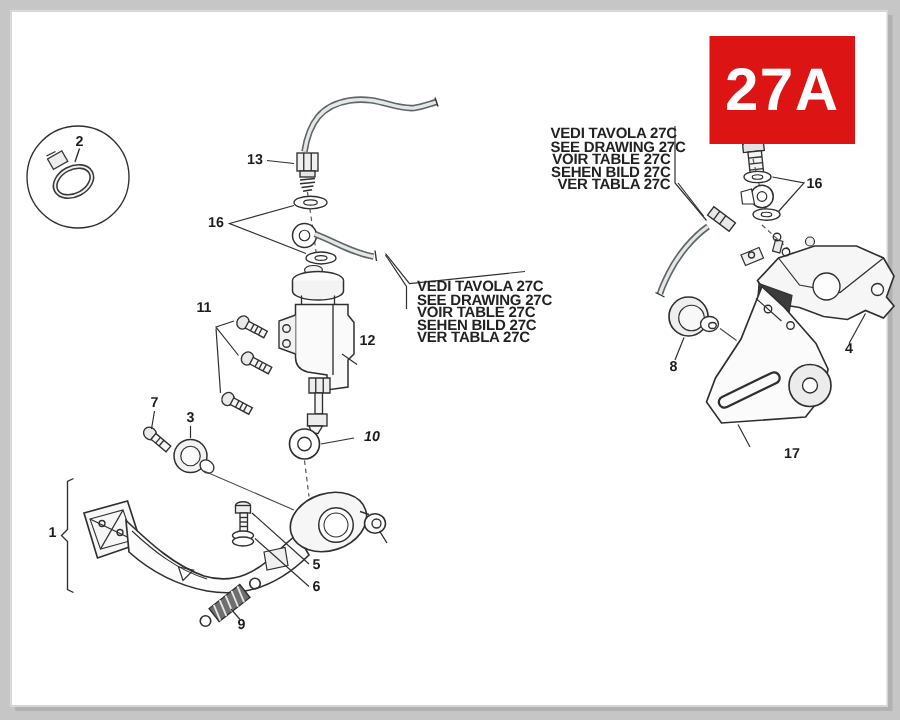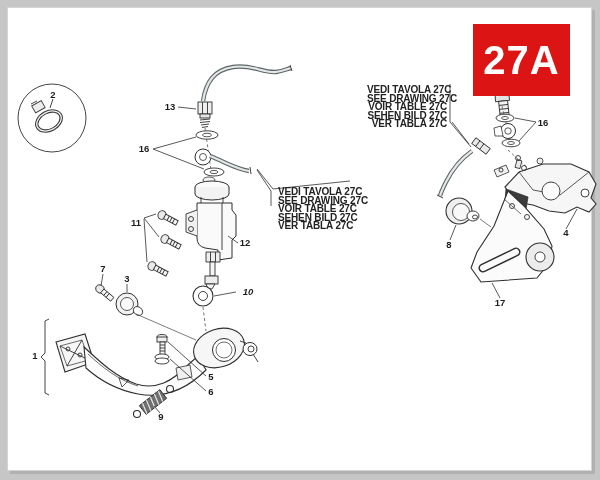--- a/index.html
+++ b/index.html
@@ -281,28 +281,28 @@
   <div>VEDI TAVOLA 27C</div>
   <div>SEE DRAWING 27C</div>
   <div>VOIR TABLE 27C</div>
   <div>SEHEN BILD 27C</div>
   <div>VER TABLA 27C</div>
 </div>
 
 <div class="callout" style="left:53px;top:95px;">2</div>
 <div class="callout" style="left:170px;top:107px;text-align:right;">13</div>
 <div class="callout" style="left:144px;top:149px;">16</div>
-<div class="callout" style="left:136px;top:223px;">11</div>
-<div class="callout" style="left:245px;top:243px;">12</div>
+<div class="callout" style="left:136px;top:206px;">11</div>
+<div class="callout" style="left:245px;top:228px;">12</div>
 <div class="callout" style="left:248px;top:292px;font-style:italic;">10</div>
 <div class="callout" style="left:103px;top:269px;">7</div>
 <div class="callout" style="left:127px;top:279px;">3</div>
 <div class="callout" style="left:35px;top:356px;">1</div>
 <div class="callout" style="left:211px;top:377px;">5</div>
 <div class="callout" style="left:211px;top:392px;">6</div>
 <div class="callout" style="left:161px;top:417px;">9</div>
 <div class="callout" style="left:531px;top:78px;">15</div>
 <div class="callout" style="left:543px;top:123px;">16</div>
 <div class="callout" style="left:566px;top:233px;">4</div>
 <div class="callout" style="left:449px;top:245px;">8</div>
-<div class="callout" style="left:500px;top:303px;">17</div>
+<div class="callout" style="left:528px;top:303px;">17</div>
 
 <div class="badge">27A</div>
 
 </body></html>

